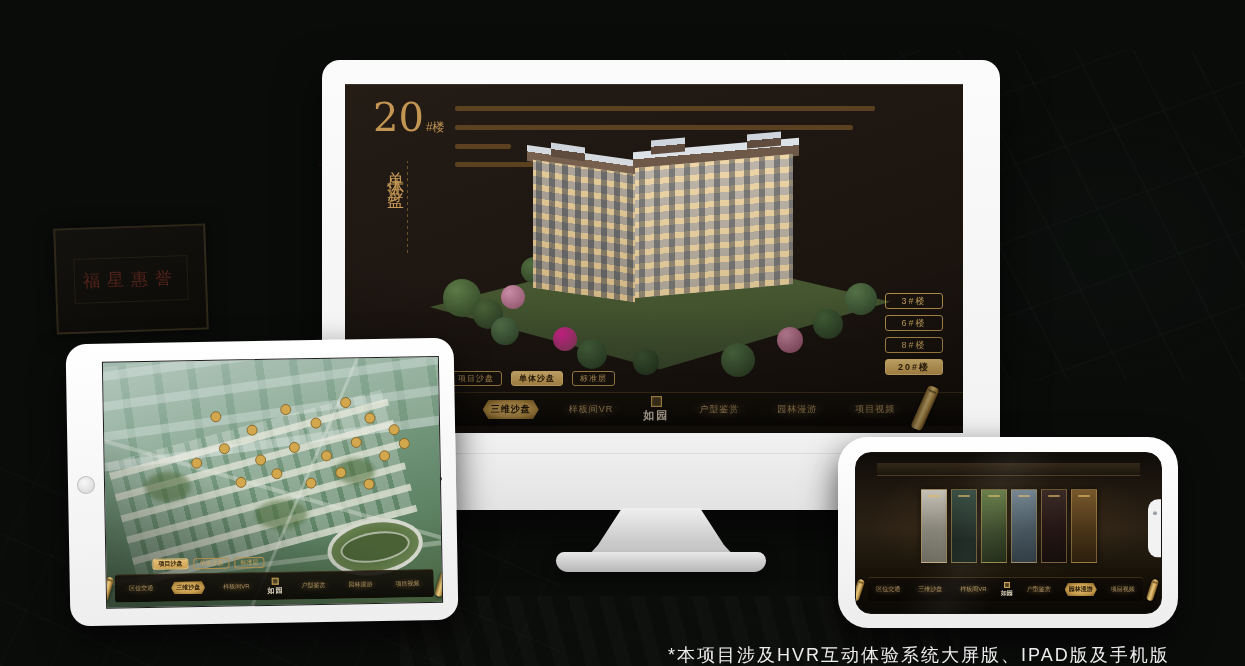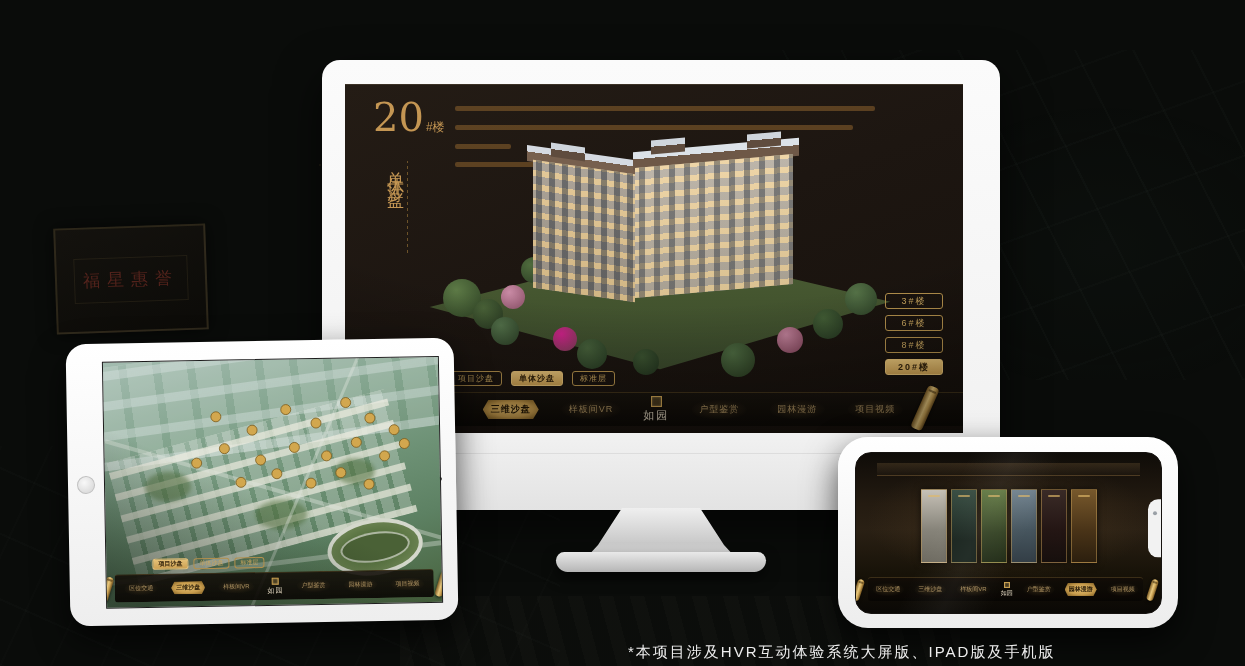--- a/index.html
+++ b/index.html
@@ -29,36 +29,36 @@
     font-family:"DejaVu Serif", serif; white-space:nowrap; }
   .bg-gold-specks { position:absolute; left:300px; top:95px; width:120px; height:90px; opacity:.35;
     background:
       radial-gradient(3px 3px at 40px 30px, rgba(190,150,70,.8), transparent 70%),
       radial-gradient(2px 2px at 70px 55px, rgba(190,150,70,.7), transparent 70%),
       radial-gradient(2px 2px at 20px 70px, rgba(190,150,70,.6), transparent 70%); }
 
   
   .page-title { position:absolute; top:2px; left:0; width:100%; text-align:center;
     color:#ffffff; font-size:42px; font-weight:bold; letter-spacing:9px; }
-  .footnote { position:absolute; left:628px; top:643px; color:#ededed;
-    font-size:15px; letter-spacing:2px; white-space:nowrap; }
+  .footnote { position:absolute; left:668px; top:643px; color:#ededed;
+    font-size:18px; letter-spacing:2px; white-space:nowrap; }
 
   
   .navbar { position:absolute; display:flex; align-items:center; justify-content:center;
     background:linear-gradient(180deg,#18130d 0%, #0d0a06 100%);
     border-top:1px solid rgba(190,150,75,.28); }
   .nav-item { position:relative; color:#ab9060; white-space:nowrap; cursor:default;
     padding:3px 8px; background:radial-gradient(ellipse at center, rgba(72,56,30,.55), rgba(20,15,8,0) 75%);
     clip-path:polygon(10% 0, 90% 0, 100% 50%, 90% 100%, 10% 100%, 0 50%); }
   .nav-item.sel { color:#241806; font-weight:bold;
     background:radial-gradient(ellipse at center, #e3bc6c 0%, #c79c4d 55%, #77571f 100%); }
   .nav-logo { display:flex; flex-direction:column; align-items:center; gap:1px; }
   .seal-icon { border:1px solid #c9a050; background:rgba(202,160,80,.28);
     box-shadow:inset 0 0 2px rgba(255,220,150,.5); }
-  .logo-text { color:#ddd2bc; font-family:"DejaVu Serif", serif; font-weight:normal; white-space:nowrap; }
+  .logo-text { color:#ddd2bc; font-family:"DejaVu Serif", serif; font-weight:bold; white-space:nowrap; }
   .scroll-icon { position:relative; border-radius:4px;
     background:linear-gradient(90deg,#7b5a24 0%, #e8c87e 45%, #caa254 70%, #6d4f1e 100%);
     box-shadow:0 1px 3px rgba(0,0,0,.7); }
   .scroll-icon::after { content:""; position:absolute; left:15%; right:15%; top:8%;
     height:2px; background:rgba(60,40,10,.55); border-radius:2px; }
   .subtab { border:1px solid #b3904c; color:#c8a55e; border-radius:3px;
     display:inline-flex; align-items:center; justify-content:center; white-space:nowrap; }
   .subtab.sel { background:linear-gradient(180deg,#e6c177,#cda153); color:#33230c; font-weight:bold; border-color:#e6c177; }
 
   

